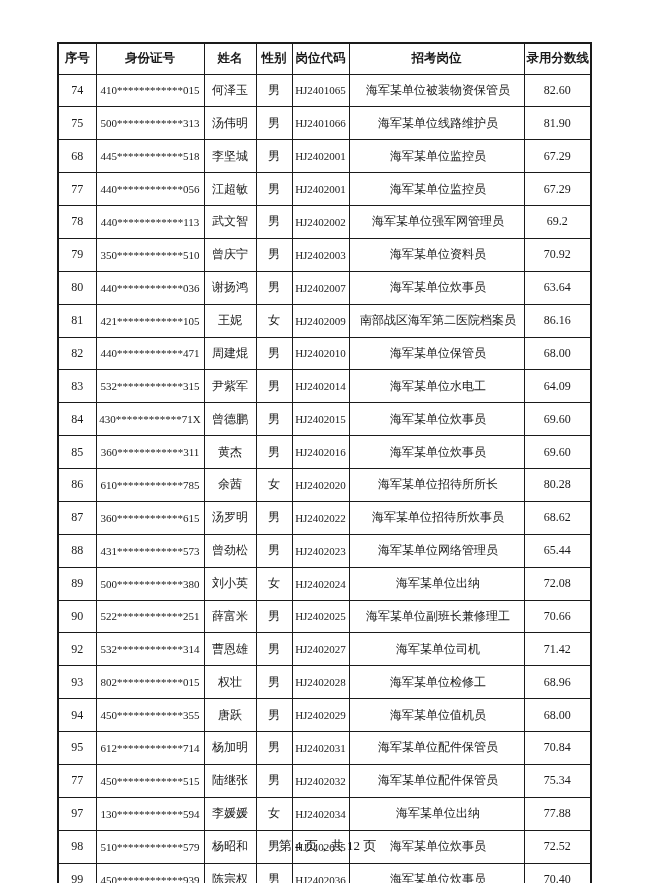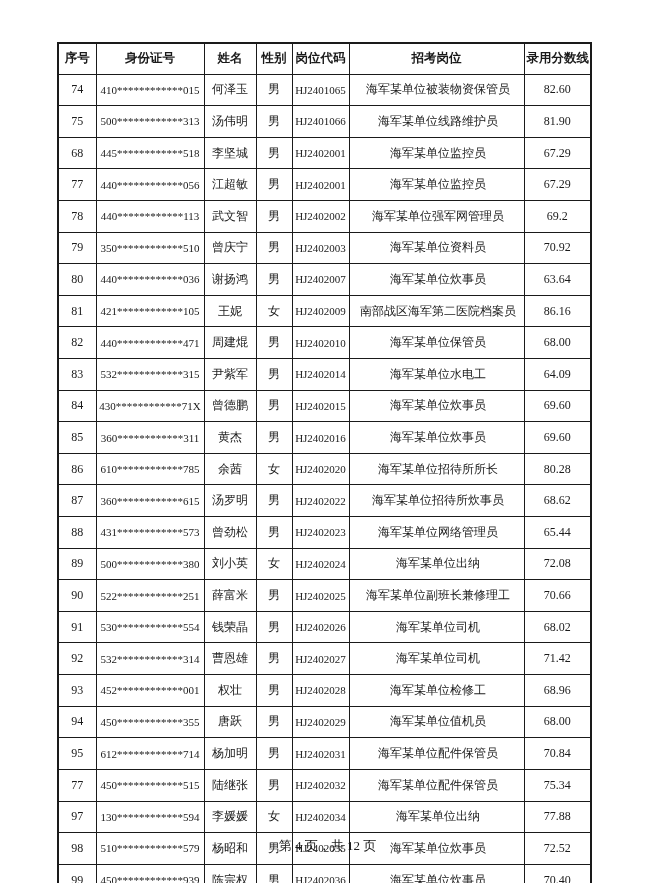--- a/index.html
+++ b/index.html
@@ -247,40 +247,31 @@
         <tr>
           <td>90</td>
           <td>522************251</td>
           <td>薛富米</td>
           <td>男</td>
           <td>HJ2402025</td>
           <td>海军某单位副班长兼修理工</td>
           <td>70.66</td>
         </tr>
         <tr>
-          <td>91</td>
-          <td>530************554</td>
-          <td>钱荣晶</td>
-          <td>男</td>
-          <td>HJ2402026</td>
-          <td>海军某单位司机</td>
-          <td>68.02</td>
-        </tr>
-        <tr>
           <td>92</td>
           <td>532************314</td>
           <td>曹恩雄</td>
           <td>男</td>
           <td>HJ2402027</td>
           <td>海军某单位司机</td>
           <td>71.42</td>
         </tr>
         <tr>
           <td>93</td>
-          <td>452************001</td>
+          <td>802************015</td>
           <td>权壮</td>
           <td>男</td>
           <td>HJ2402028</td>
           <td>海军某单位检修工</td>
           <td>68.96</td>
         </tr>
         <tr>
           <td>94</td>
           <td>450************355</td>
           <td>唐跃</td>

